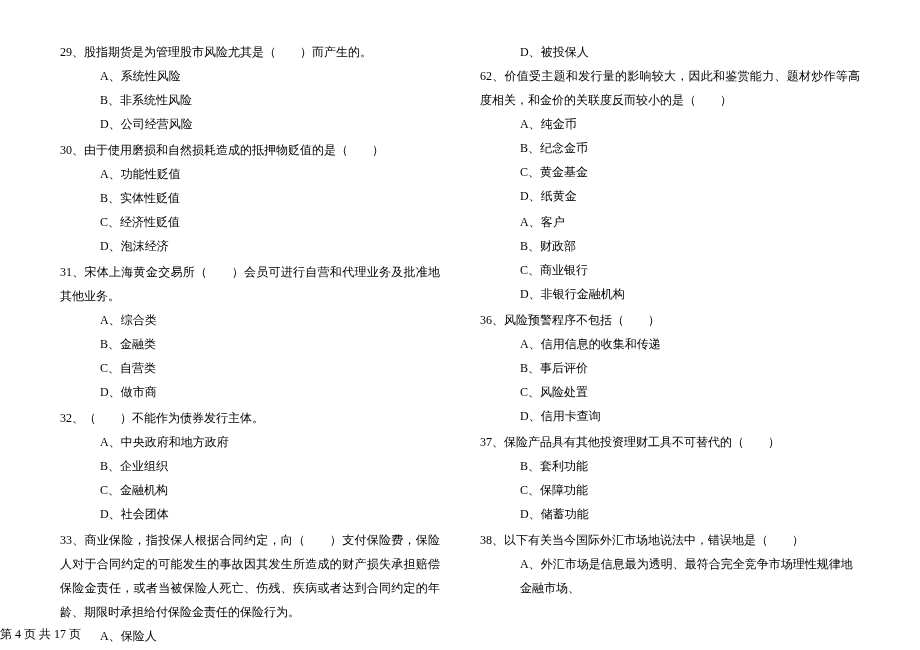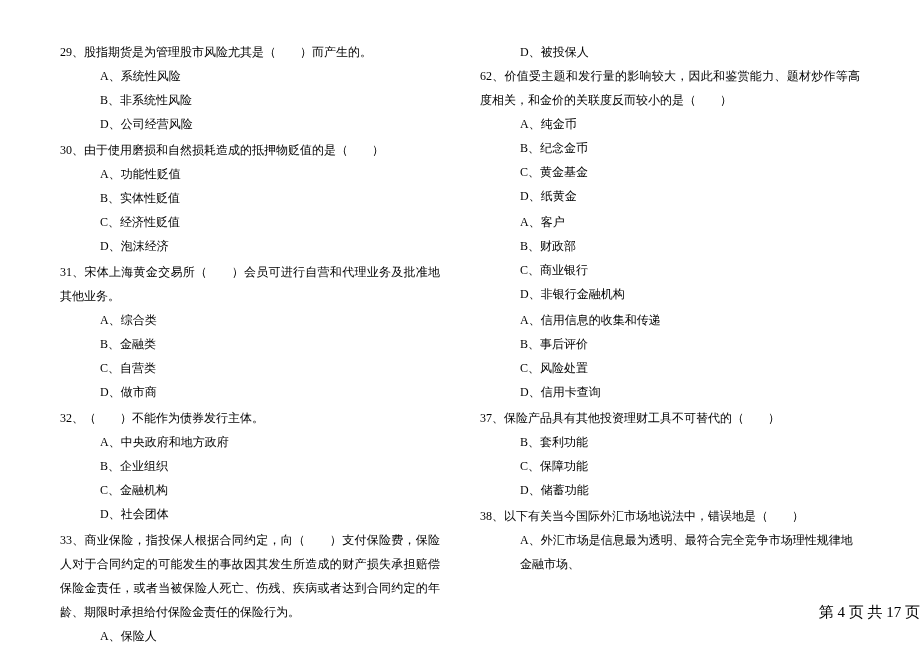--- a/index.html
+++ b/index.html
@@ -26,24 +26,24 @@
     margin-bottom: 2px;
   }
   .stem {
     text-align: justify;
   }
   .opt {
     padding-left: 40px;
   }
   .footer {
     position: absolute;
-    bottom: 28px;
+    bottom: 7px;
     width: 100%;
-    text-align: right;
-    font-size: 15px;
+    text-align: left;
+    font-size: 12px;
   }
 </style>
 </head>
 <body>
 
 <div class="page">
   <div class="col">
     <div class="q">
       <div class="stem">29、股指期货是为管理股市风险尤其是（　　）而产生的。</div>
       <div class="opt">A、系统性风险</div>
@@ -87,20 +87,21 @@
       <div class="opt">C、黄金基金</div>
       <div class="opt">D、纸黄金</div>
     </div>
     <div class="q">
       <div class="opt">A、客户</div>
       <div class="opt">B、财政部</div>
       <div class="opt">C、商业银行</div>
       <div class="opt">D、非银行金融机构</div>
     </div>
     <div class="q">
+      <div class="stem">36、风险预警程序不包括（　　）</div>
       <div class="opt">A、信用信息的收集和传递</div>
       <div class="opt">B、事后评价</div>
       <div class="opt">C、风险处置</div>
       <div class="opt">D、信用卡查询</div>
     </div>
     <div class="q">
       <div class="stem">37、保险产品具有其他投资理财工具不可替代的（　　）</div>
       <div class="opt">B、套利功能</div>
       <div class="opt">C、保障功能</div>
       <div class="opt">D、储蓄功能</div>

